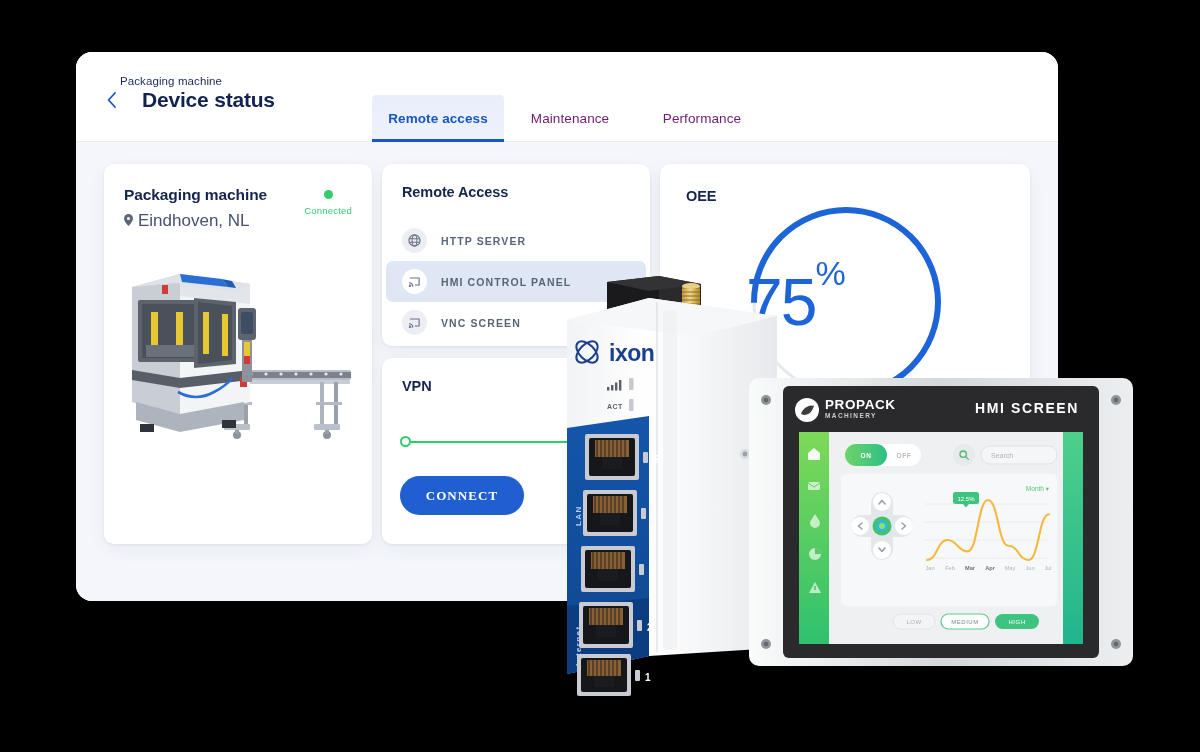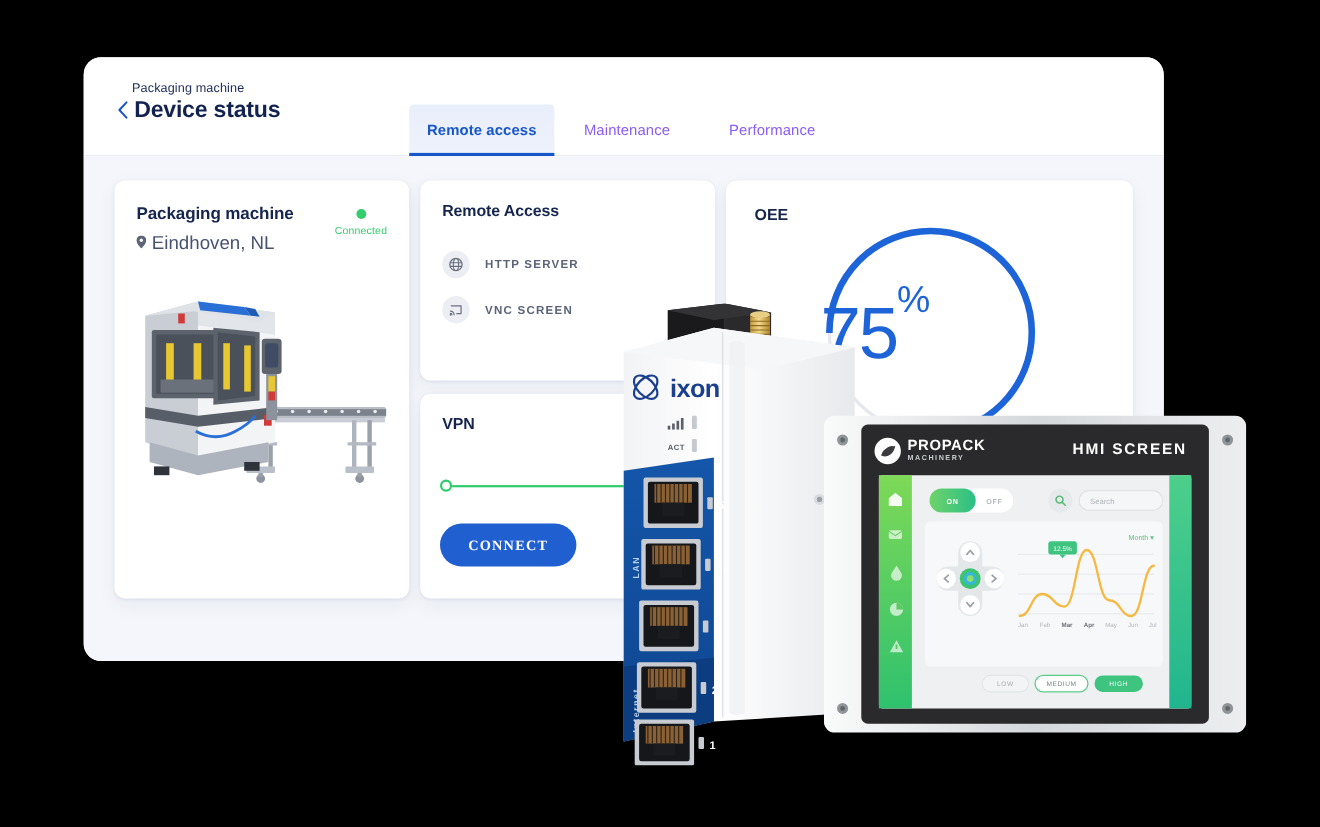--- a/index.html
+++ b/index.html
@@ -23,34 +23,34 @@
     position: relative; height: 90px;
     background: #ffffff;
     border-bottom: 1px solid #e8ebf2;
   }
   .breadcrumb {
     position: absolute; left: 44px; top: 23px;
     font-size: 11.5px; color: #1b2b57; letter-spacing: .1px;
   }
   .title-row {
     position: absolute; left: 28px; top: 36px;
-    display: flex; align-items: center; gap: 4px;
+    display: flex; align-items: center; gap: 24px;
   }
   .back-chevron {
     width: 14px; height: 20px; display: block;
   }
   .page-title {
     font-size: 21px; font-weight: bold; color: #122350; letter-spacing: -.2px;
   }
   .tabs {
     position: absolute; left: 296px; top: 30px;
     display: flex; align-items: flex-end; height: 60px;
   }
   .tab {
-    font-size: 13.5px; color: #8b5cf6; padding: 0 0 16px 0;
+    font-size: 13.5px; color: #701a75; padding: 0 0 16px 0;
     width: 132px; text-align: center; position: relative;
     letter-spacing: .1px;
   }
   .tab.active {
     color: #1656c7; font-weight: bold;
     background: linear-gradient(#e9eefb, #eef2fc);
     border-radius: 4px 4px 0 0;
     padding-top: 16px;
   }
   .tab.active::after {
@@ -253,20 +253,30 @@
             <span class="ra-icon-wrap">
               <svg width="13" height="13" viewBox="0 0 14 14">
                   <circle cx="7" cy="7" r="6" fill="none" stroke="#6b7180" stroke-width="1.3"></circle>
                   <ellipse cx="7" cy="7" rx="2.6" ry="6" fill="none" stroke="#6b7180" stroke-width="1.1"></ellipse>
                   <path d="M1.2 5.2h11.6M1.2 8.8h11.6" stroke="#6b7180" stroke-width="1.1"></path>
                 </svg>
             </span>
             <span class="ra-label">HTTP SERVER</span>
           </div>
 
+          <div class="ra-item selected">
+            <span class="ra-icon-wrap">
+              <svg width="13" height="13" viewBox="0 0 14 14">
+                  <path d="M2 3.2h10v7.6H7.4" fill="none" stroke="#6b7180" stroke-width="1.2" stroke-linejoin="round"></path>
+                  <path d="M1.6 8.4a3.6 3.6 0 013.6 3.6M1.6 10.6a1.4 1.4 0 011.4 1.4" fill="none" stroke="#6b7180" stroke-width="1.2" stroke-linecap="round"></path>
+                  <circle cx="1.8" cy="12" r=".9" fill="#6b7180"></circle>
+                </svg>
+            </span>
+            <span class="ra-label">HMI CONTROL PANEL</span>
+          </div>
 
           <div class="ra-item">
             <span class="ra-icon-wrap">
               <svg width="13" height="13" viewBox="0 0 14 14">
                   <path d="M2 3.2h10v7.6H7.4" fill="none" stroke="#6b7180" stroke-width="1.2" stroke-linejoin="round"></path>
                   <path d="M1.6 8.4a3.6 3.6 0 013.6 3.6M1.6 10.6a1.4 1.4 0 011.4 1.4" fill="none" stroke="#6b7180" stroke-width="1.2" stroke-linecap="round"></path>
                   <circle cx="1.8" cy="12" r=".9" fill="#6b7180"></circle>
                 </svg>
             </span>
             <span class="ra-label">VNC SCREEN</span>

